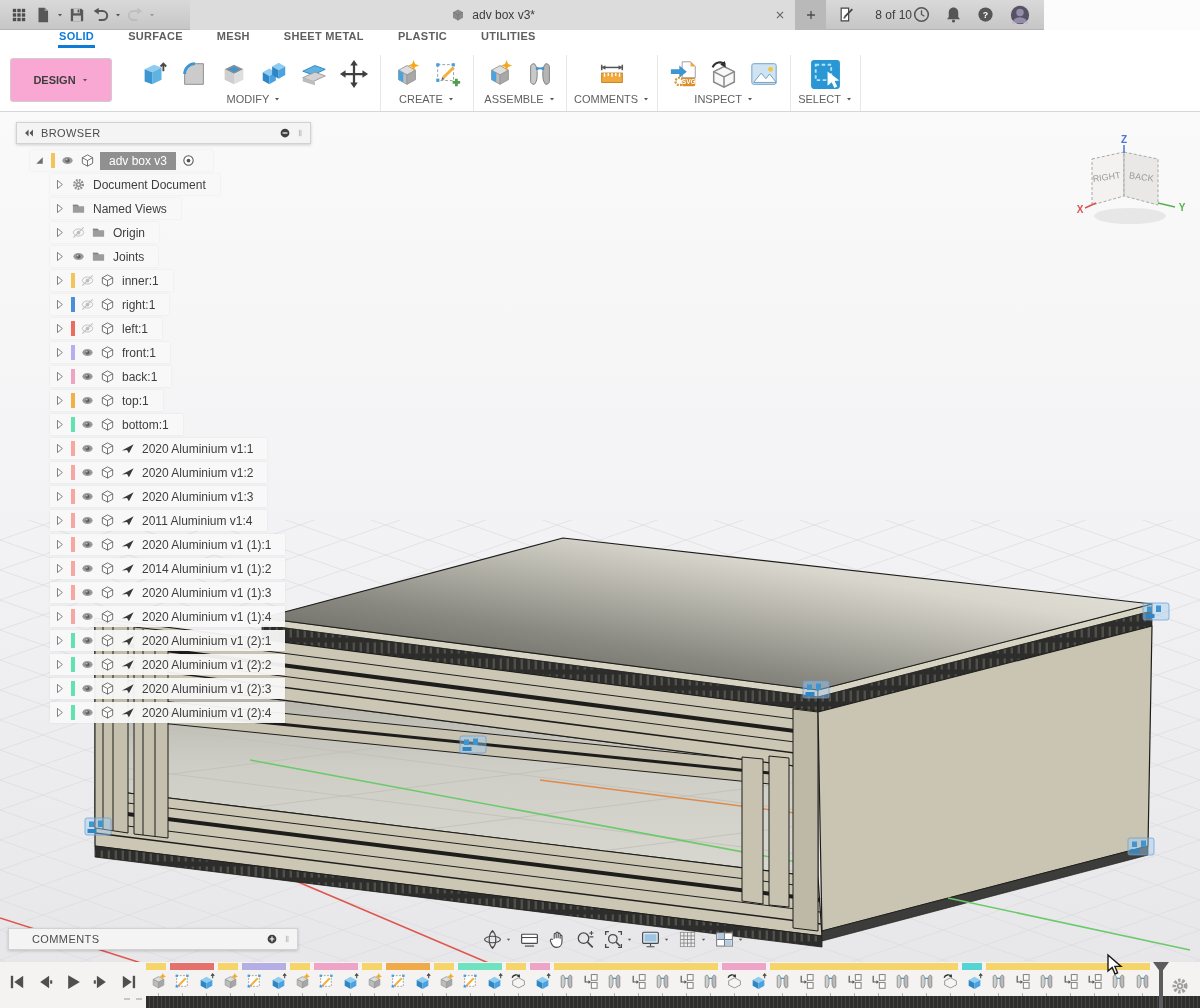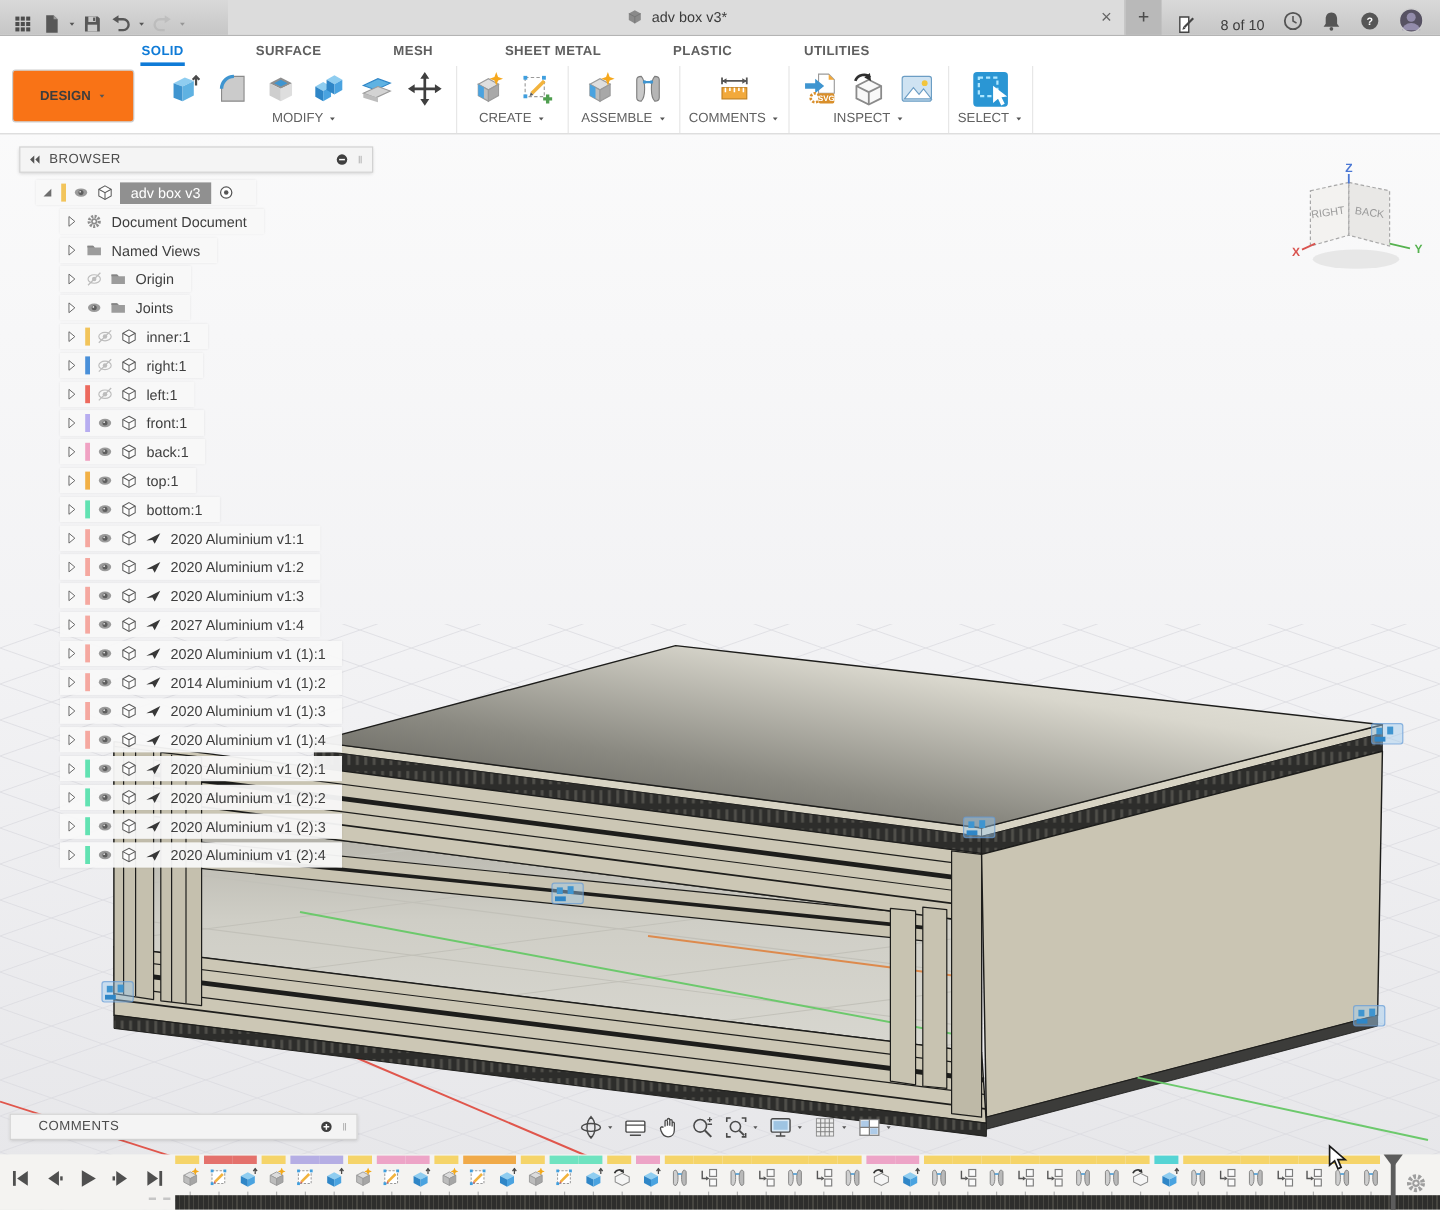--- a/index.html
+++ b/index.html
@@ -5,48 +5,48 @@
   :root{
     --accent-blue:#0f7bd7;
   }
   html,body{margin:0;padding:0;width:1200px;height:1008px;overflow:hidden;
     font-family:"Liberation Sans","DejaVu Sans",sans-serif;background:#eee;}
   *{box-sizing:border-box}
   .icn{display:inline-block;line-height:0}
   .icn svg{width:100%;height:100%;display:block}
 
   
-  #titlebar{position:absolute;left:0;top:0;width:1200px;height:30px;z-index:10;
+  #titlebar{position:absolute;left:0;top:0;width:1044px;height:30px;z-index:10;
     background:linear-gradient(#d9d9d9,#c6c6c6);border-bottom:1px solid #b4b4b4;
-    display:flex;align-items:flex-end}
+    display:flex;align-items:center}
   #tb-left{display:flex;align-items:center;gap:2px;padding-left:8px;width:190px}
   #tb-left .icn{width:18px;height:18px;margin:0 2px}
   #tb-left .tb-caret{width:8px;height:8px;margin:0}
   .dim{opacity:.45}
   #tb-tab{flex:1;max-width:748px;height:30px;background:#dcdcdc;border-right:1px solid #b9b9b9;
     display:flex;align-items:center;justify-content:center;position:relative;font-size:12px;color:#3c3c3c}
   #tb-tab .doc-icn{width:16px;height:16px;margin-right:6px}
   #tb-close{position:absolute;right:8px;width:14px;height:14px}
   #tb-plus{width:30px;height:30px;background:#b9b9b9;display:flex;align-items:center;justify-content:center}
   #tb-plus .icn{width:14px;height:14px}
   #tb-counter{display:flex;align-items:center;margin-left:12px;font-size:12px;color:#3c3c3c;gap:20px}
   #tb-counter .icn{width:17px;height:17px}
   #tb-right{margin-left:auto;display:flex;align-items:center;gap:13px;padding-right:12px}
   #tb-right .icn{width:19px;height:19px}
   #tb-right .avatar-wrap{width:24px;height:24px}
 
   
   #ribbon{position:absolute;left:0;top:30px;width:1200px;height:82px;background:#fff;
     border-bottom:1px solid #d6d6d6;z-index:10}
-  #ribbon-tabs{height:25px;display:flex;gap:58px;padding-left:117px;align-items:flex-end}
+  #ribbon-tabs{height:25px;display:flex;gap:32px;padding-left:58px;align-items:flex-start}
   .rtab{font-size:11px;font-weight:700;color:#5f5f5f;padding:0 1px 6px;letter-spacing:.3px;cursor:default}
   .rtab.active{color:var(--accent-blue);border-bottom:3px solid var(--accent-blue);padding-bottom:3px}
   #ribbon-main{display:flex;height:56px;padding-left:10px}
   #design-wrap{width:118px;display:flex;align-items:flex-start;padding-top:3px}
-  #design-btn{width:102px;height:44px;border:1px solid #cdcdcd;border-radius:3px;background:#f97316;
+  #design-btn{width:102px;height:44px;border:1px solid #cdcdcd;border-radius:3px;background:#f9a8d4;
     font-size:11px;font-weight:700;color:#3d3d3d;display:flex;align-items:center;justify-content:center;gap:5px}
   #design-btn .icn{width:8px;height:8px}
   .rgroup{display:flex;flex-direction:column;align-items:center;border-right:1px solid #e7e7e7;padding:0 7px}
   .ricons{display:flex;align-items:center;height:38px;gap:2px}
   .rbtn{width:38px;height:38px;display:flex;align-items:center;justify-content:center}
   .rbtn .icn{width:30px;height:30px}
   .rg-select .rbtn .icn{width:33px;height:33px}
   .rlabel{font-size:11px;color:#606060;display:flex;align-items:center;gap:4px;margin-top:0}
   .rlabel .icn{width:8px;height:8px}
 
@@ -1189,21 +1189,21 @@
           <svg viewBox="0 0 32 32">
             <path d="M16 4l11 6v12l-11 6-11-6V10z" fill="#fdfdfd" stroke="#5a5a5a" stroke-width="1.8"></path>
             <path d="M5 10l11 6 11-6M16 16v12" fill="none" stroke="#5a5a5a" stroke-width="1.8"></path>
           </svg>
         </span>
         <span class="icn">
           <svg viewBox="0 0 32 32">
             <path d="M4 20L29 7l-10 19-4-7z" fill="#383838"></path>
           </svg>
         </span>
-        <span class="blabel">2027 Aluminium v1:4</span>
+        <span class="blabel">2011 Aluminium v1:4</span>
       </div>
       <div class="brow">
         <span class="icn tw-caret">
           <svg viewBox="0 0 32 32">
             <path d="M11 6l12 10-12 10z" fill="#fcfcfc" stroke="#666" stroke-width="2" stroke-linejoin="round"></path>
           </svg>
         </span>
         <span class="cbar" style="background: rgb(245, 168, 160);"></span>
         <span class="icn">
           <svg viewBox="0 0 32 32">

